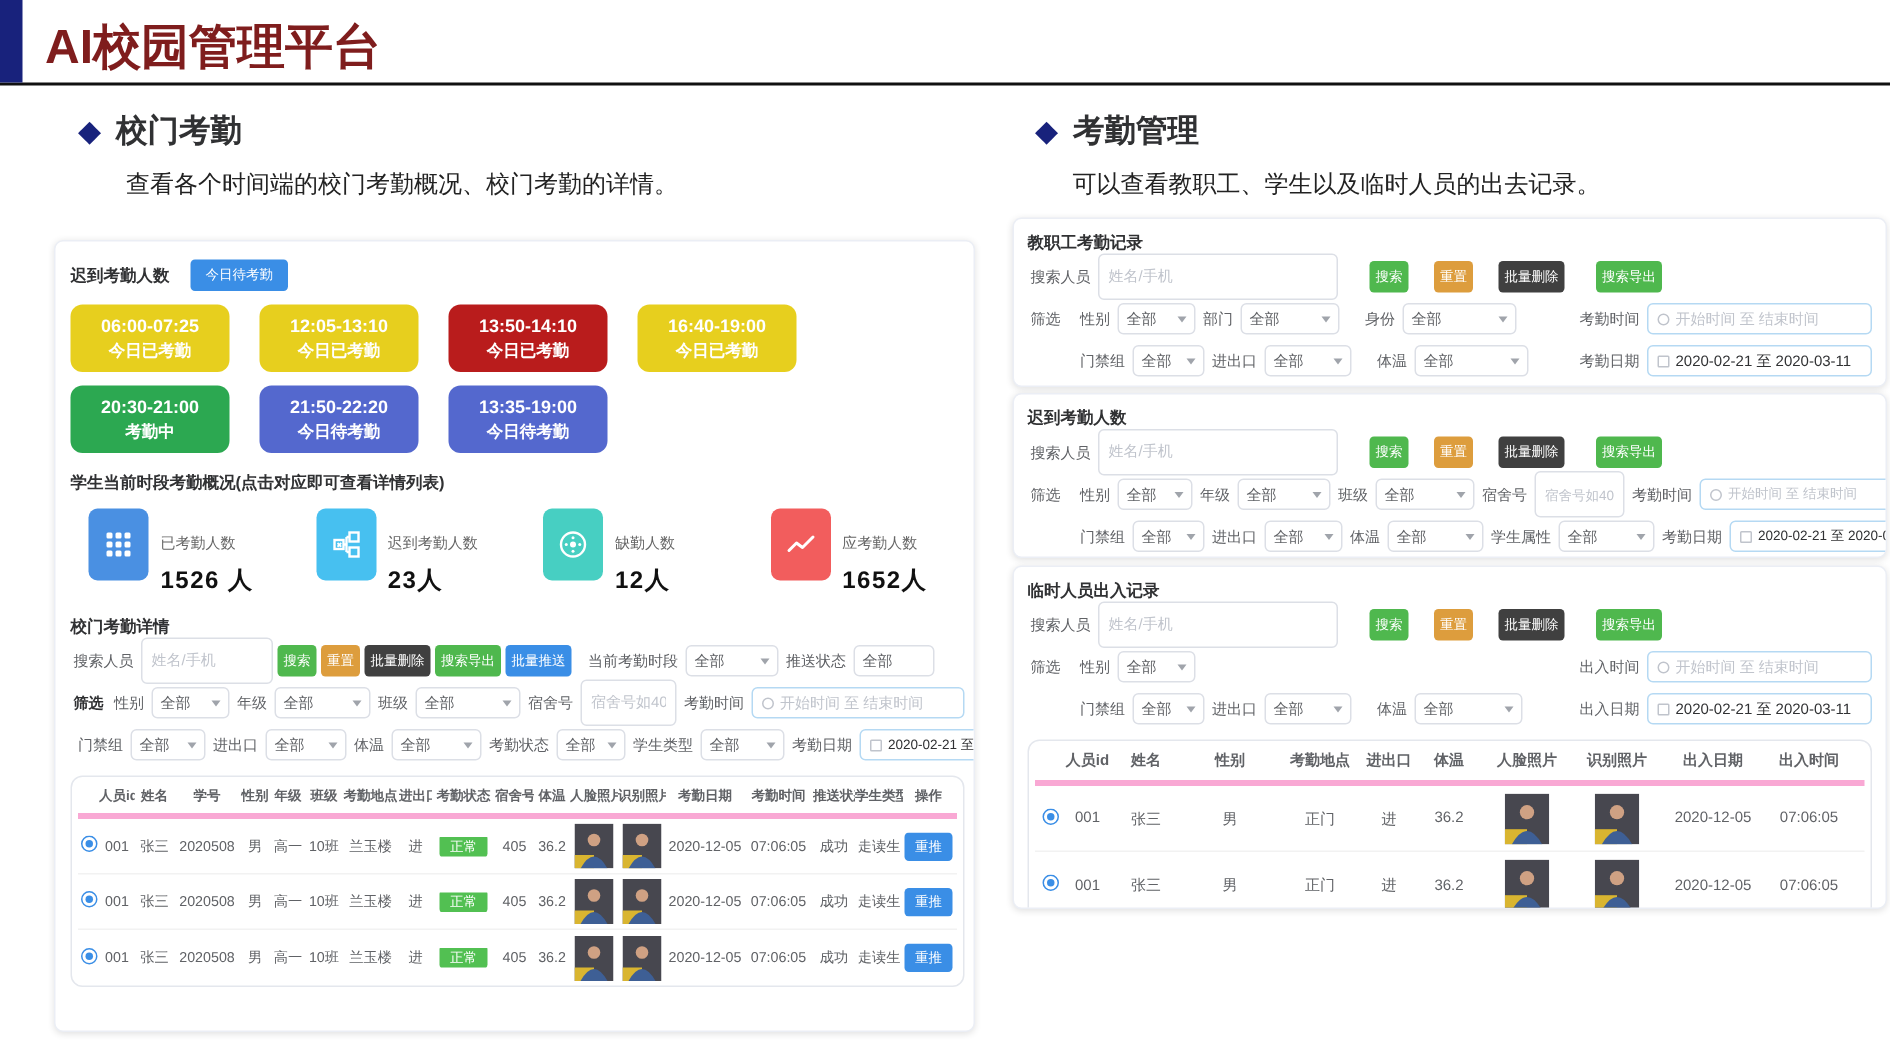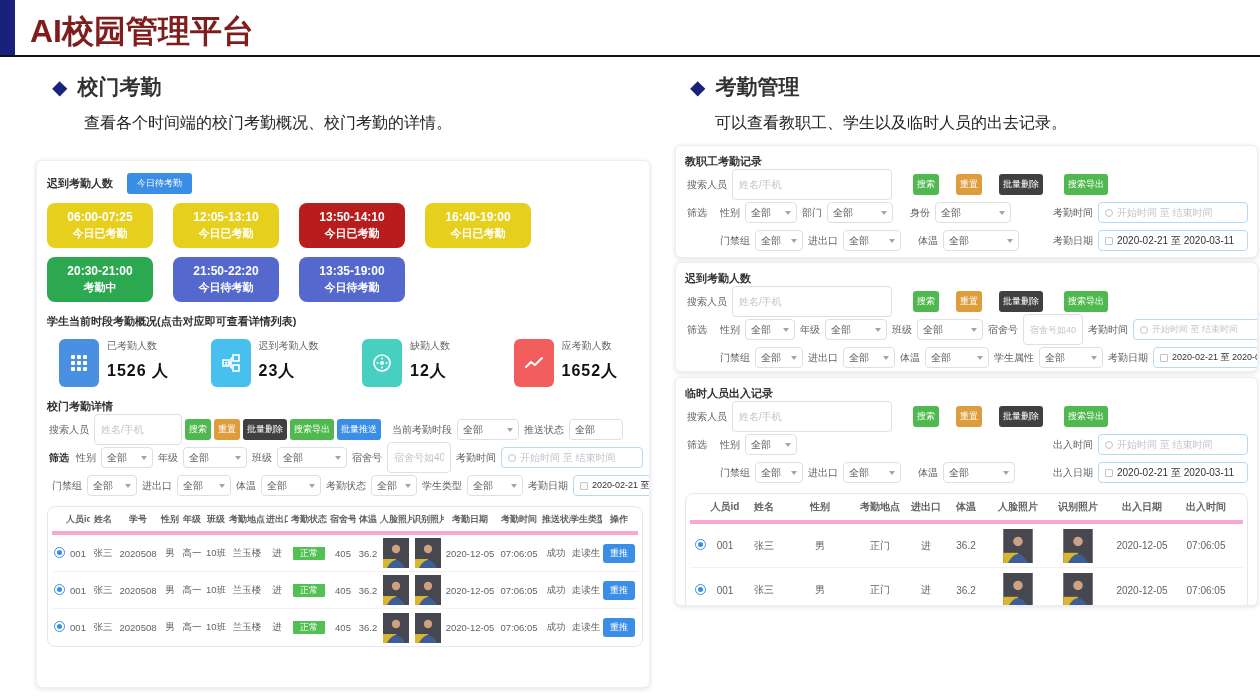--- a/index.html
+++ b/index.html
@@ -45,21 +45,21 @@
   .cards { display:flex; flex-wrap:wrap; gap:9px 20px; margin:8px 0 12px 0; }
   .pcard { width:106px; height:45px; border-radius:8px; color:#fff; display:flex; flex-direction:column;
     align-items:center; justify-content:center; gap:2px; }
   .pcard-time { font-size:12px; font-weight:bold; }
   .pcard-status { font-size:11px; font-weight:bold; }
 
   
   .stats { display:flex; gap:22px; margin:10px 0 12px 12px; }
   .stat { display:flex; gap:8px; width:130px; cursor:pointer; }
   .stat-ic { width:40px; height:48px; border-radius:6px; display:flex; align-items:center; justify-content:center; flex:none; }
-  .stat-lb { font-size:10px; color:#666; margin-top:0; }
+  .stat-lb { font-size:10px; color:#666; margin-top:16px; }
   .stat-val { font-size:16px; font-weight:bold; color:#111; margin-top:8px; letter-spacing:1px; }
 
   
   .frow { display:flex; align-items:center; gap:3px; height:25px; margin-top:3px; font-size:10px; color:#606266; white-space:nowrap; }
   .flabel { color:#606266; padding:0 2px; flex:none; }
   .flabel-b { font-weight:bold; color:#303133; }
   .inp { border:1px solid #dcdfe6; border-radius:4px; height:31px; font-size:10px; padding:0 6px;
     color:#303133; font-family:inherit; outline:none; }
   .inp::placeholder { color:#c0c4cc; }
   .sel { display:inline-flex; align-items:center; justify-content:space-between; border:1px solid #dcdfe6;

